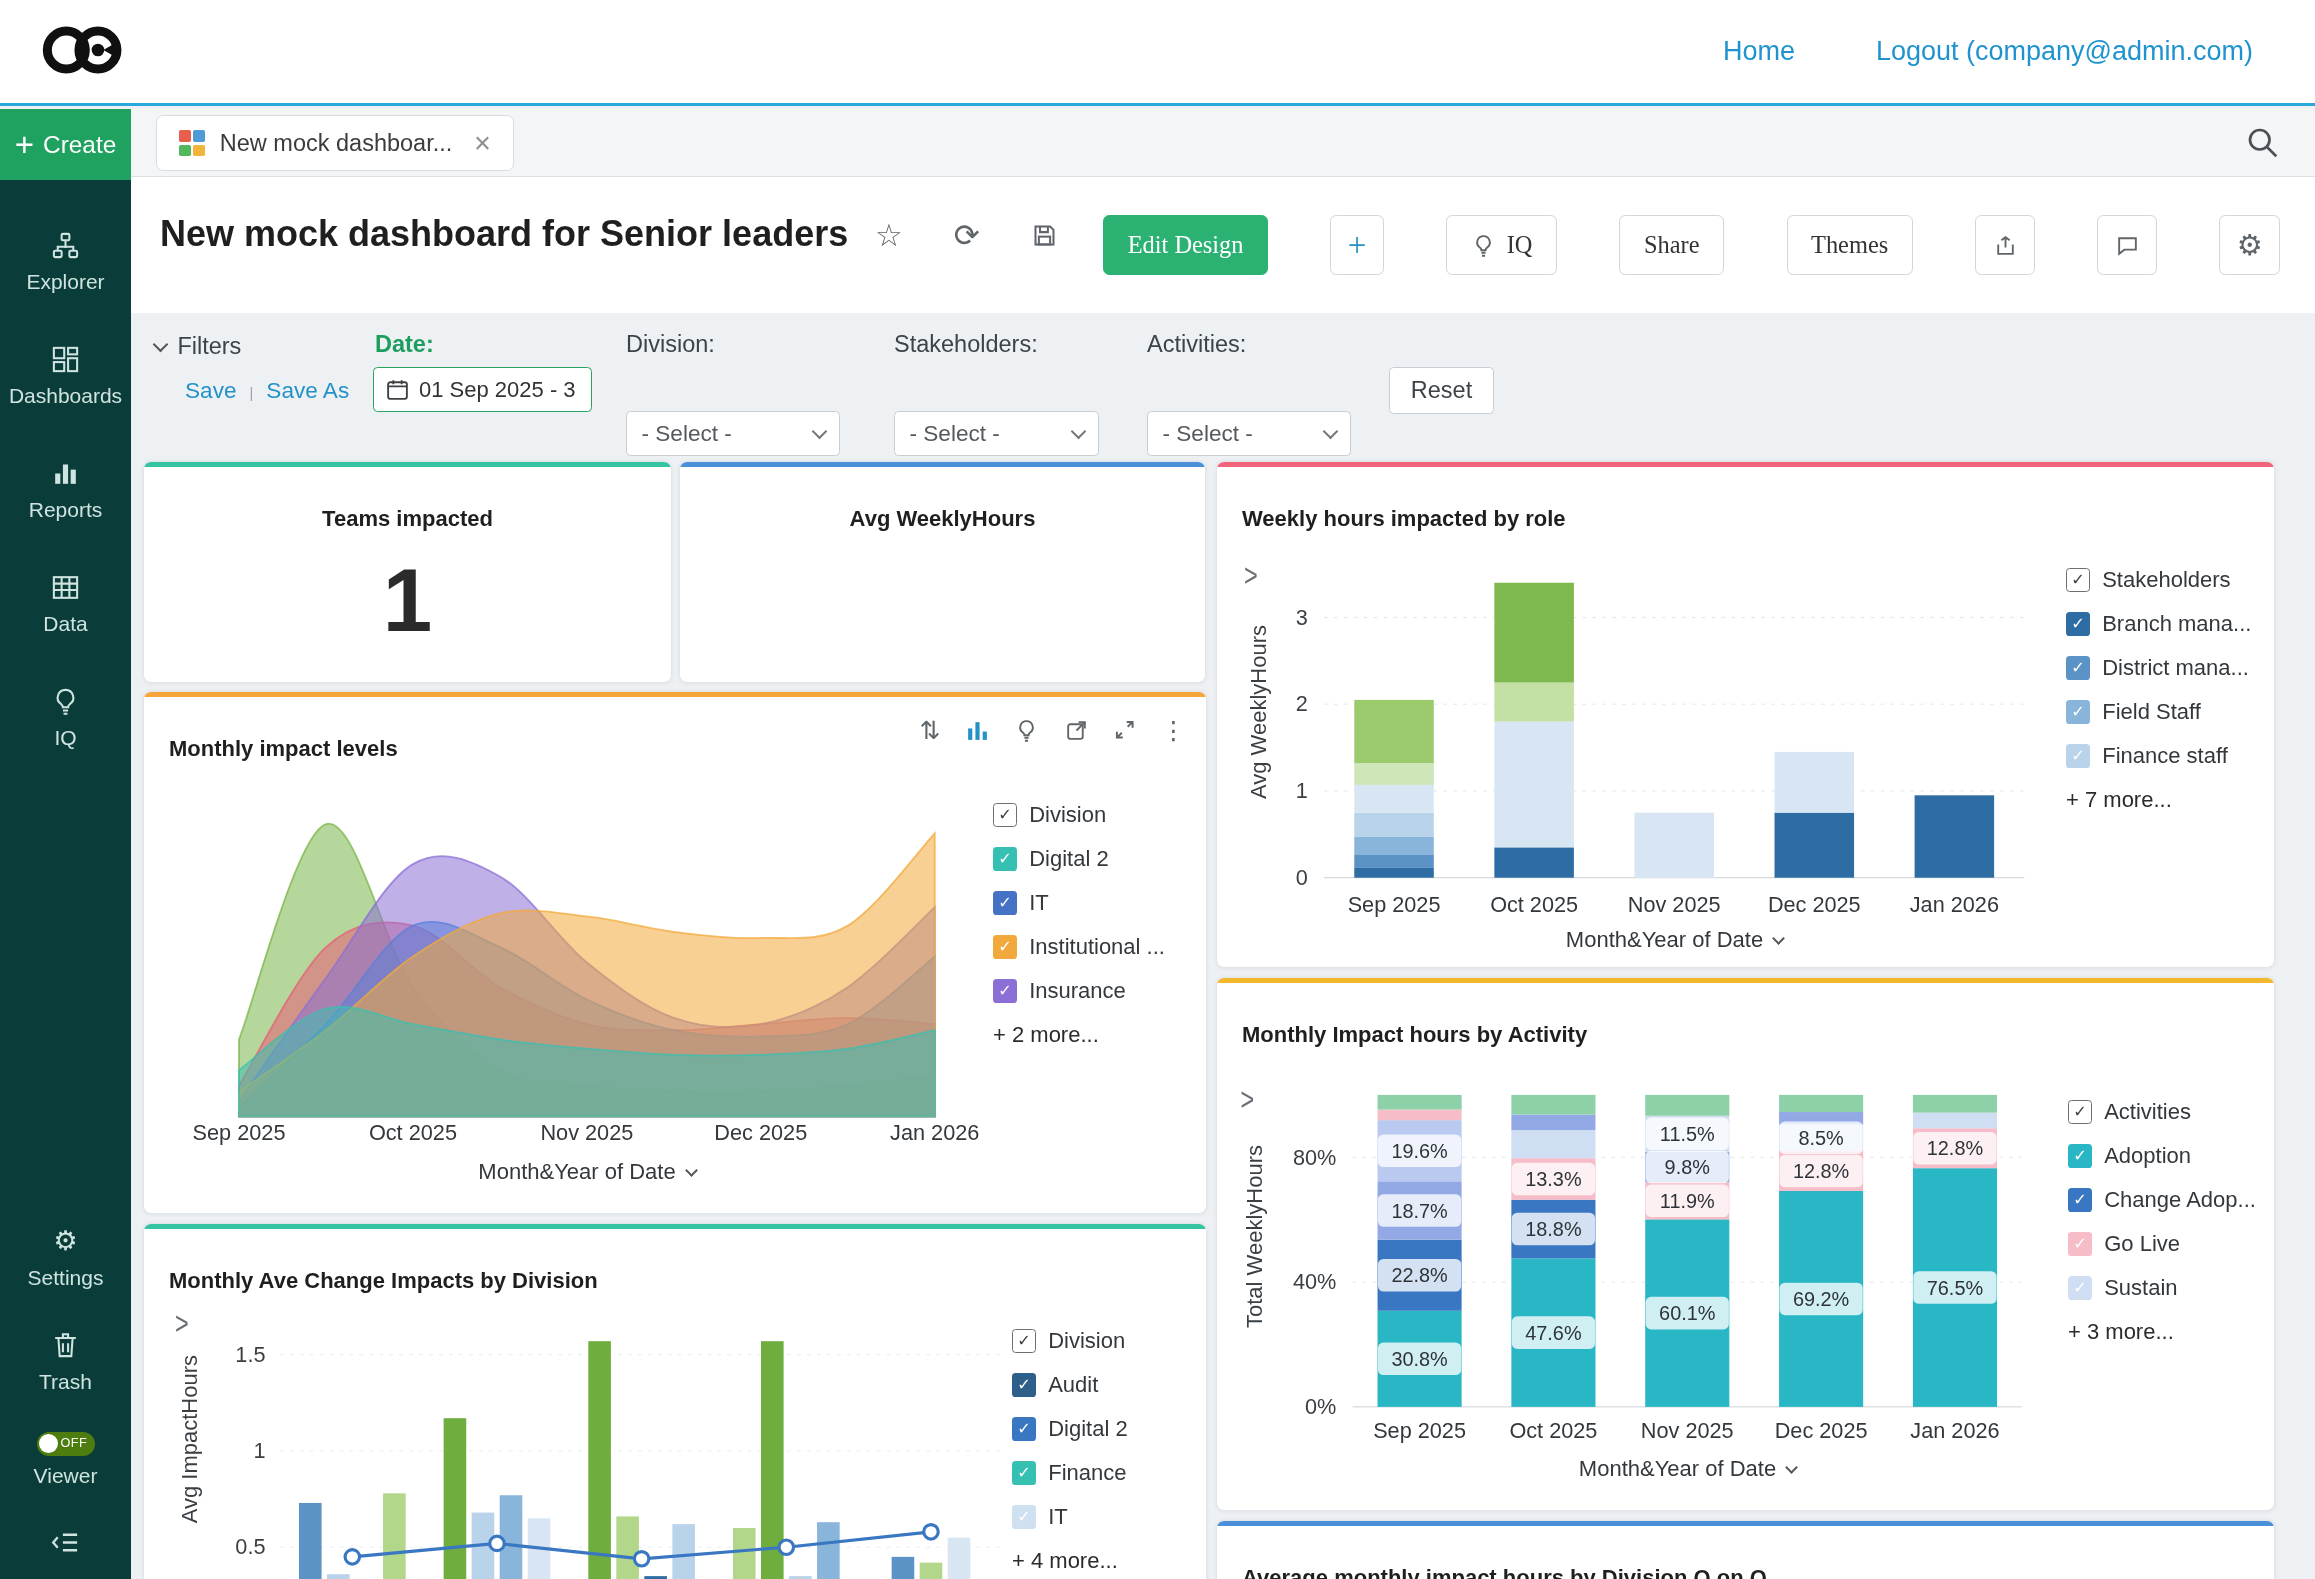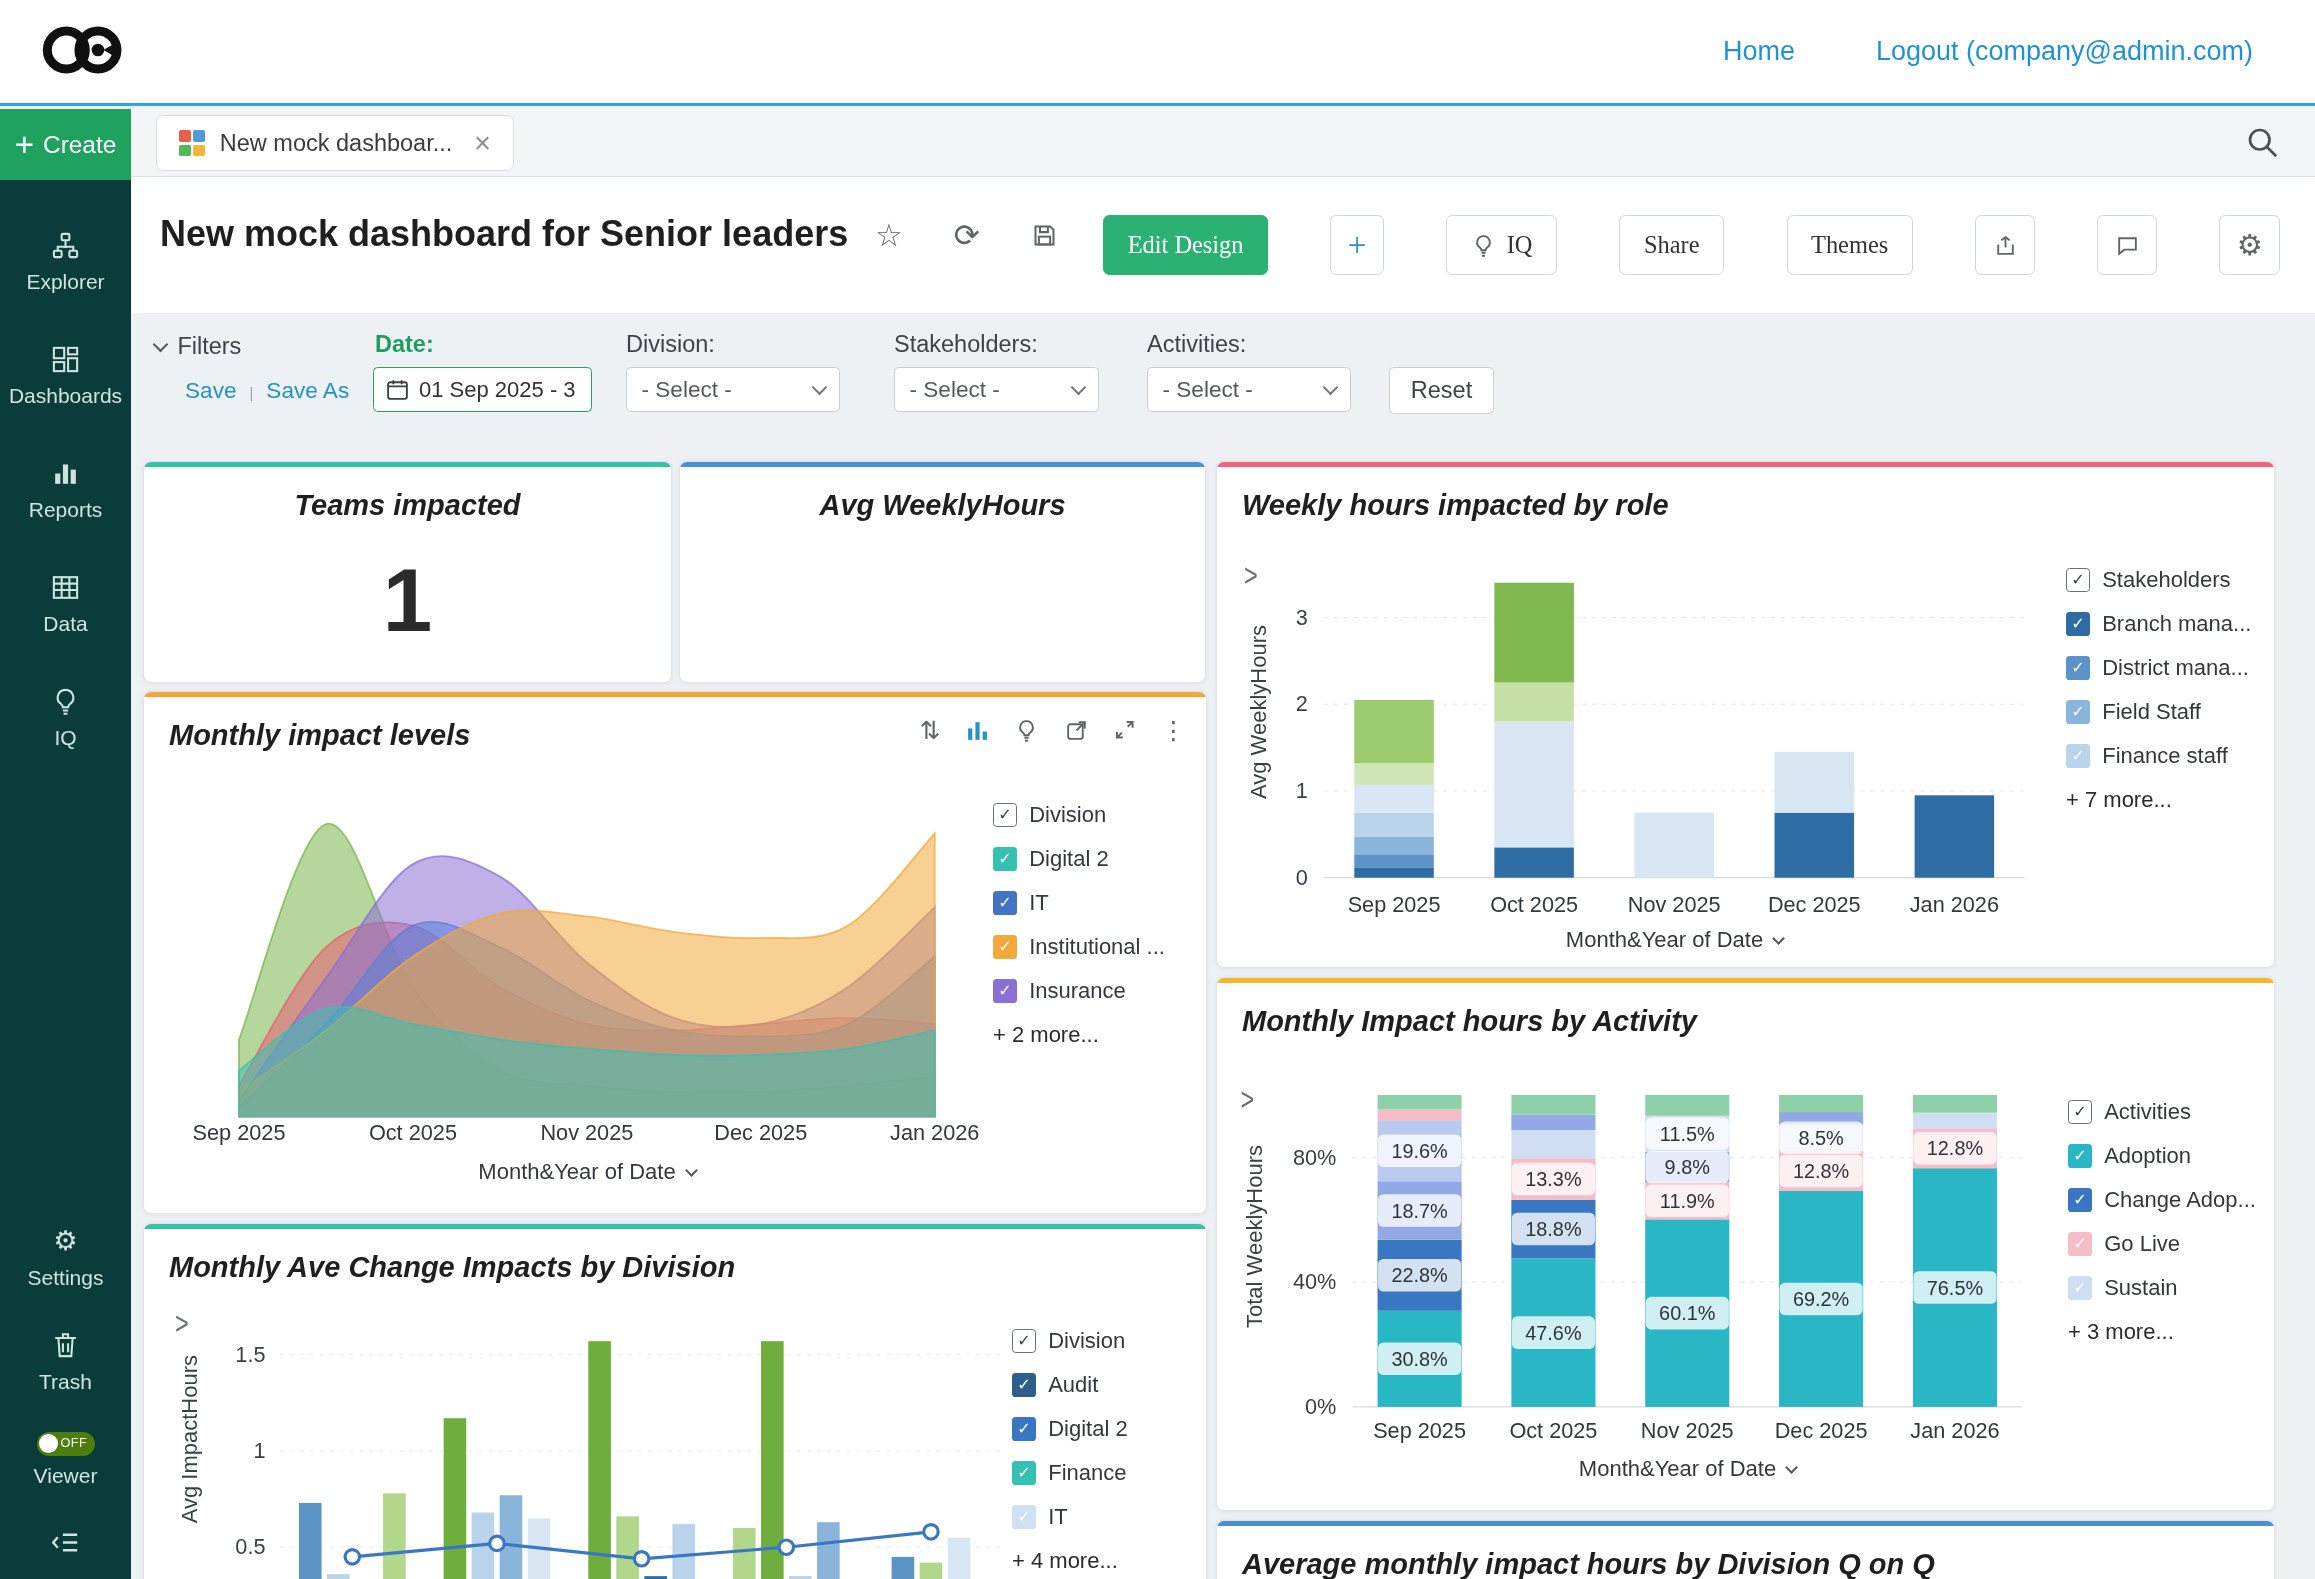--- a/index.html
+++ b/index.html
@@ -52,35 +52,35 @@
 .btn .bluep{color:#2492c7;font-size:33px;line-height:1;}
 
 
 .filterbar{position:absolute;left:131px;top:313px;width:2185px;height:148px;z-index:1;}
 .fb-abs{position:absolute;}
 .f-label{font-size:23.5px;color:#3e4347;}
 .f-label.green{color:#1d9e5f;font-weight:bold;}
 .links a{color:#2492c7;font-size:22.6px;text-decoration:none;cursor:pointer;}
 .links .sep{color:#9aa0a5;margin:0 9px;}
 .select{display:flex;justify-content:space-between;align-items:center;padding:0 14.5px;background:#fff;
-  border:0.9px solid #c9cdd2;border-radius:4.5px;color:#55595e;font-size:22.6px;cursor:pointer;}
+  border:0.9px solid #c9cdd2;border-radius:4.5px;color:#55595e;font-size:22.6px;cursor:pointer;margin-top:44px;}
 .datebox{display:flex;align-items:center;gap:9px;background:#fff;border:1.8px solid #27a35f;border-radius:4.5px;
   padding:0 11px;font-size:22px;color:#333;overflow:hidden;white-space:nowrap;cursor:pointer;}
 .reset-btn{background:#fff;border:0.9px solid #c9cdd2;border-radius:4.5px;font-size:23.5px;color:#3e4347;
   cursor:pointer;font-family:inherit;}
 .chev-down{display:inline-block;width:11px;height:11px;border-right:2.7px solid #555;border-bottom:2.7px solid #555;
   transform:rotate(45deg);margin-bottom:4.5px;}
 .chev-sm{display:inline-block;width:9px;height:9px;border-right:2.7px solid #555;border-bottom:2.7px solid #555;
   transform:rotate(45deg);margin-left:11px;margin-bottom:3.6px;}
 
 
 .card{position:absolute;background:#fff;border:0.9px solid #e2e5e8;border-radius:8.1px;
   box-shadow:0 0.9px 4.5px rgba(30,40,50,.07);overflow:hidden;}
 .accent{position:absolute;top:0;left:0;right:0;height:5.4px;border-radius:8.1px 8.1px 0 0;}
-.card-title{position:absolute;left:25px;top:27px;font-size:29px;font-weight:bold;color:#1f1f1f;z-index:2;font-style:italic;}
+.card-title{position:absolute;left:25px;top:44px;font-size:22px;font-weight:bold;color:#1f1f1f;z-index:2;}
 .card-title.center{left:0;right:0;text-align:center;}
 .big-value{position:absolute;left:0;right:0;top:87px;text-align:center;font-size:89px;font-weight:bold;color:#2b2b2b;}
 .chart-area{position:absolute;left:0;top:0;right:0;bottom:0;}
 .y-title{position:absolute;writing-mode:vertical-rl;transform:rotate(180deg);font-size:22px;color:#3a3f44;}
 .x-title{position:absolute;text-align:center;font-size:22px;color:#33383c;}
 .expander{position:absolute;font-size:23.5px;color:#6a7075;cursor:pointer;transform:scaleY(1.3);}
 .legend{position:absolute;font-size:22px;color:#33383c;z-index:2;}
 .lg-row{display:flex;align-items:center;gap:11.8px;margin-bottom:18px;cursor:pointer;white-space:nowrap;}
 .lg-cb{width:24.4px;height:24.4px;border-radius:3.6px;color:#fff;font-size:16.3px;display:flex;align-items:center;
   justify-content:center;flex:none;}

